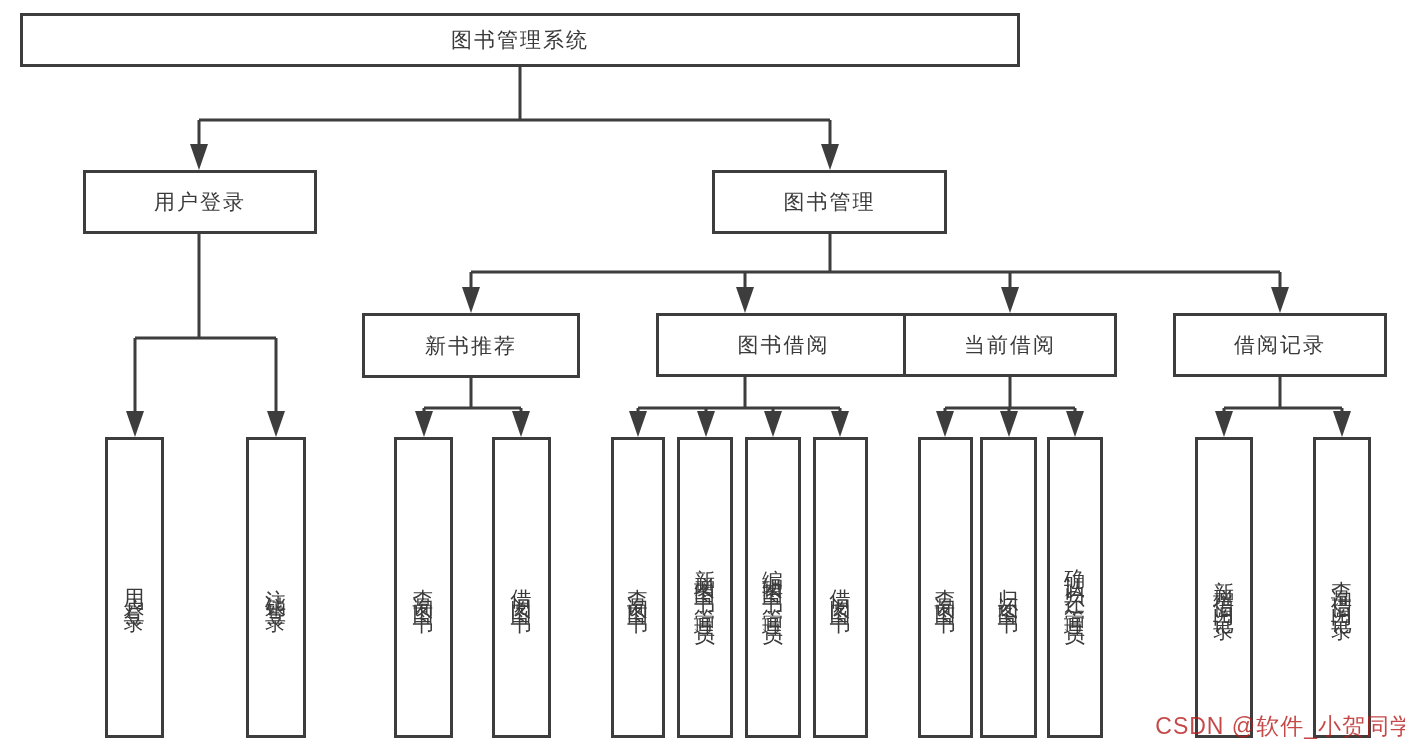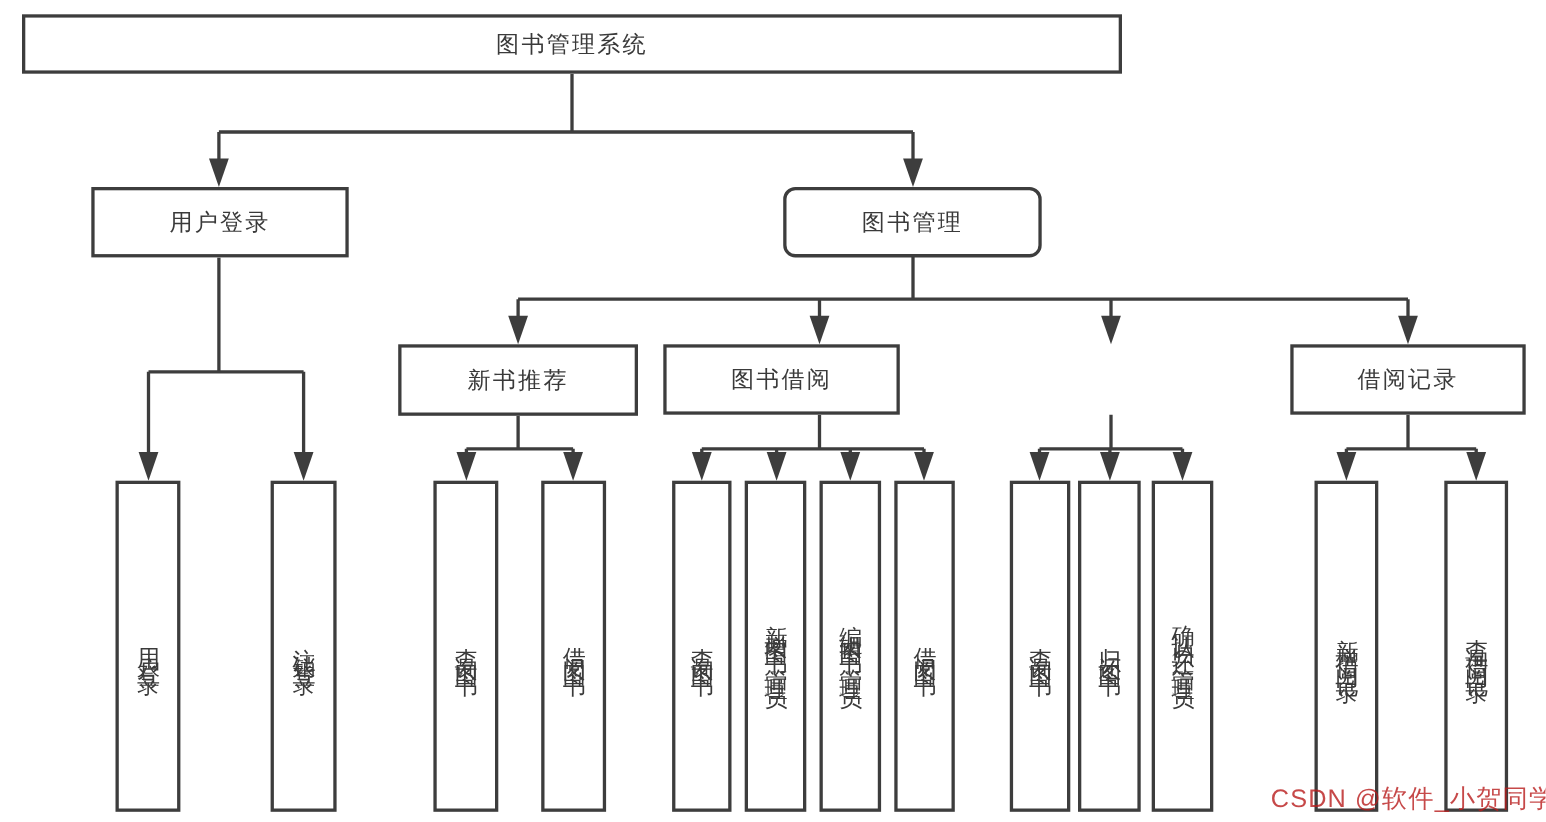--- a/index.html
+++ b/index.html
@@ -97,29 +97,32 @@
     </g>
   </svg>
 
   <div class="node" style="left:20px;top:13px;width:1000px;height:54px;">
     <span class="hlabel">图书管理系统</span>
   </div>
 
   <div class="node" style="left:83px;top:170px;width:234px;height:64px;">
     <span class="hlabel">用户登录</span>
   </div>
-  <div class="node" style="left:712px;top:170px;width:235px;height:64px;border-radius:11px;">
+  <div class="node" style="left:712px;top:170px;width:235px;height:64px;">
     <span class="hlabel">图书管理</span>
   </div>
 
   <div class="node" style="left:362px;top:313px;width:218px;height:65px;text-align:right;">
     <span class="hlabel">新书推荐</span>
   </div>
-  <div class="node" style="left:603px;top:313px;width:215px;height:64px;">
+  <div class="node" style="left:656px;top:313px;width:255px;height:64px;">
     <span class="hlabel">图书借阅</span>
+  </div>
+  <div class="node" style="left:903px;top:313px;width:214px;height:64px;">
+    <span class="hlabel">当前借阅</span>
   </div>
   <div class="node" style="left:1173px;top:313px;width:214px;height:64px;">
     <span class="hlabel">借阅记录</span>
   </div>
 
   <div class="node" style="left:105px;top:437px;width:59px;height:301px;">
     <span class="vlabel">用户登录</span>
   </div>
   <div class="node" style="left:246px;top:437px;width:60px;height:301px;">
     <span class="vlabel">注销登录</span>

